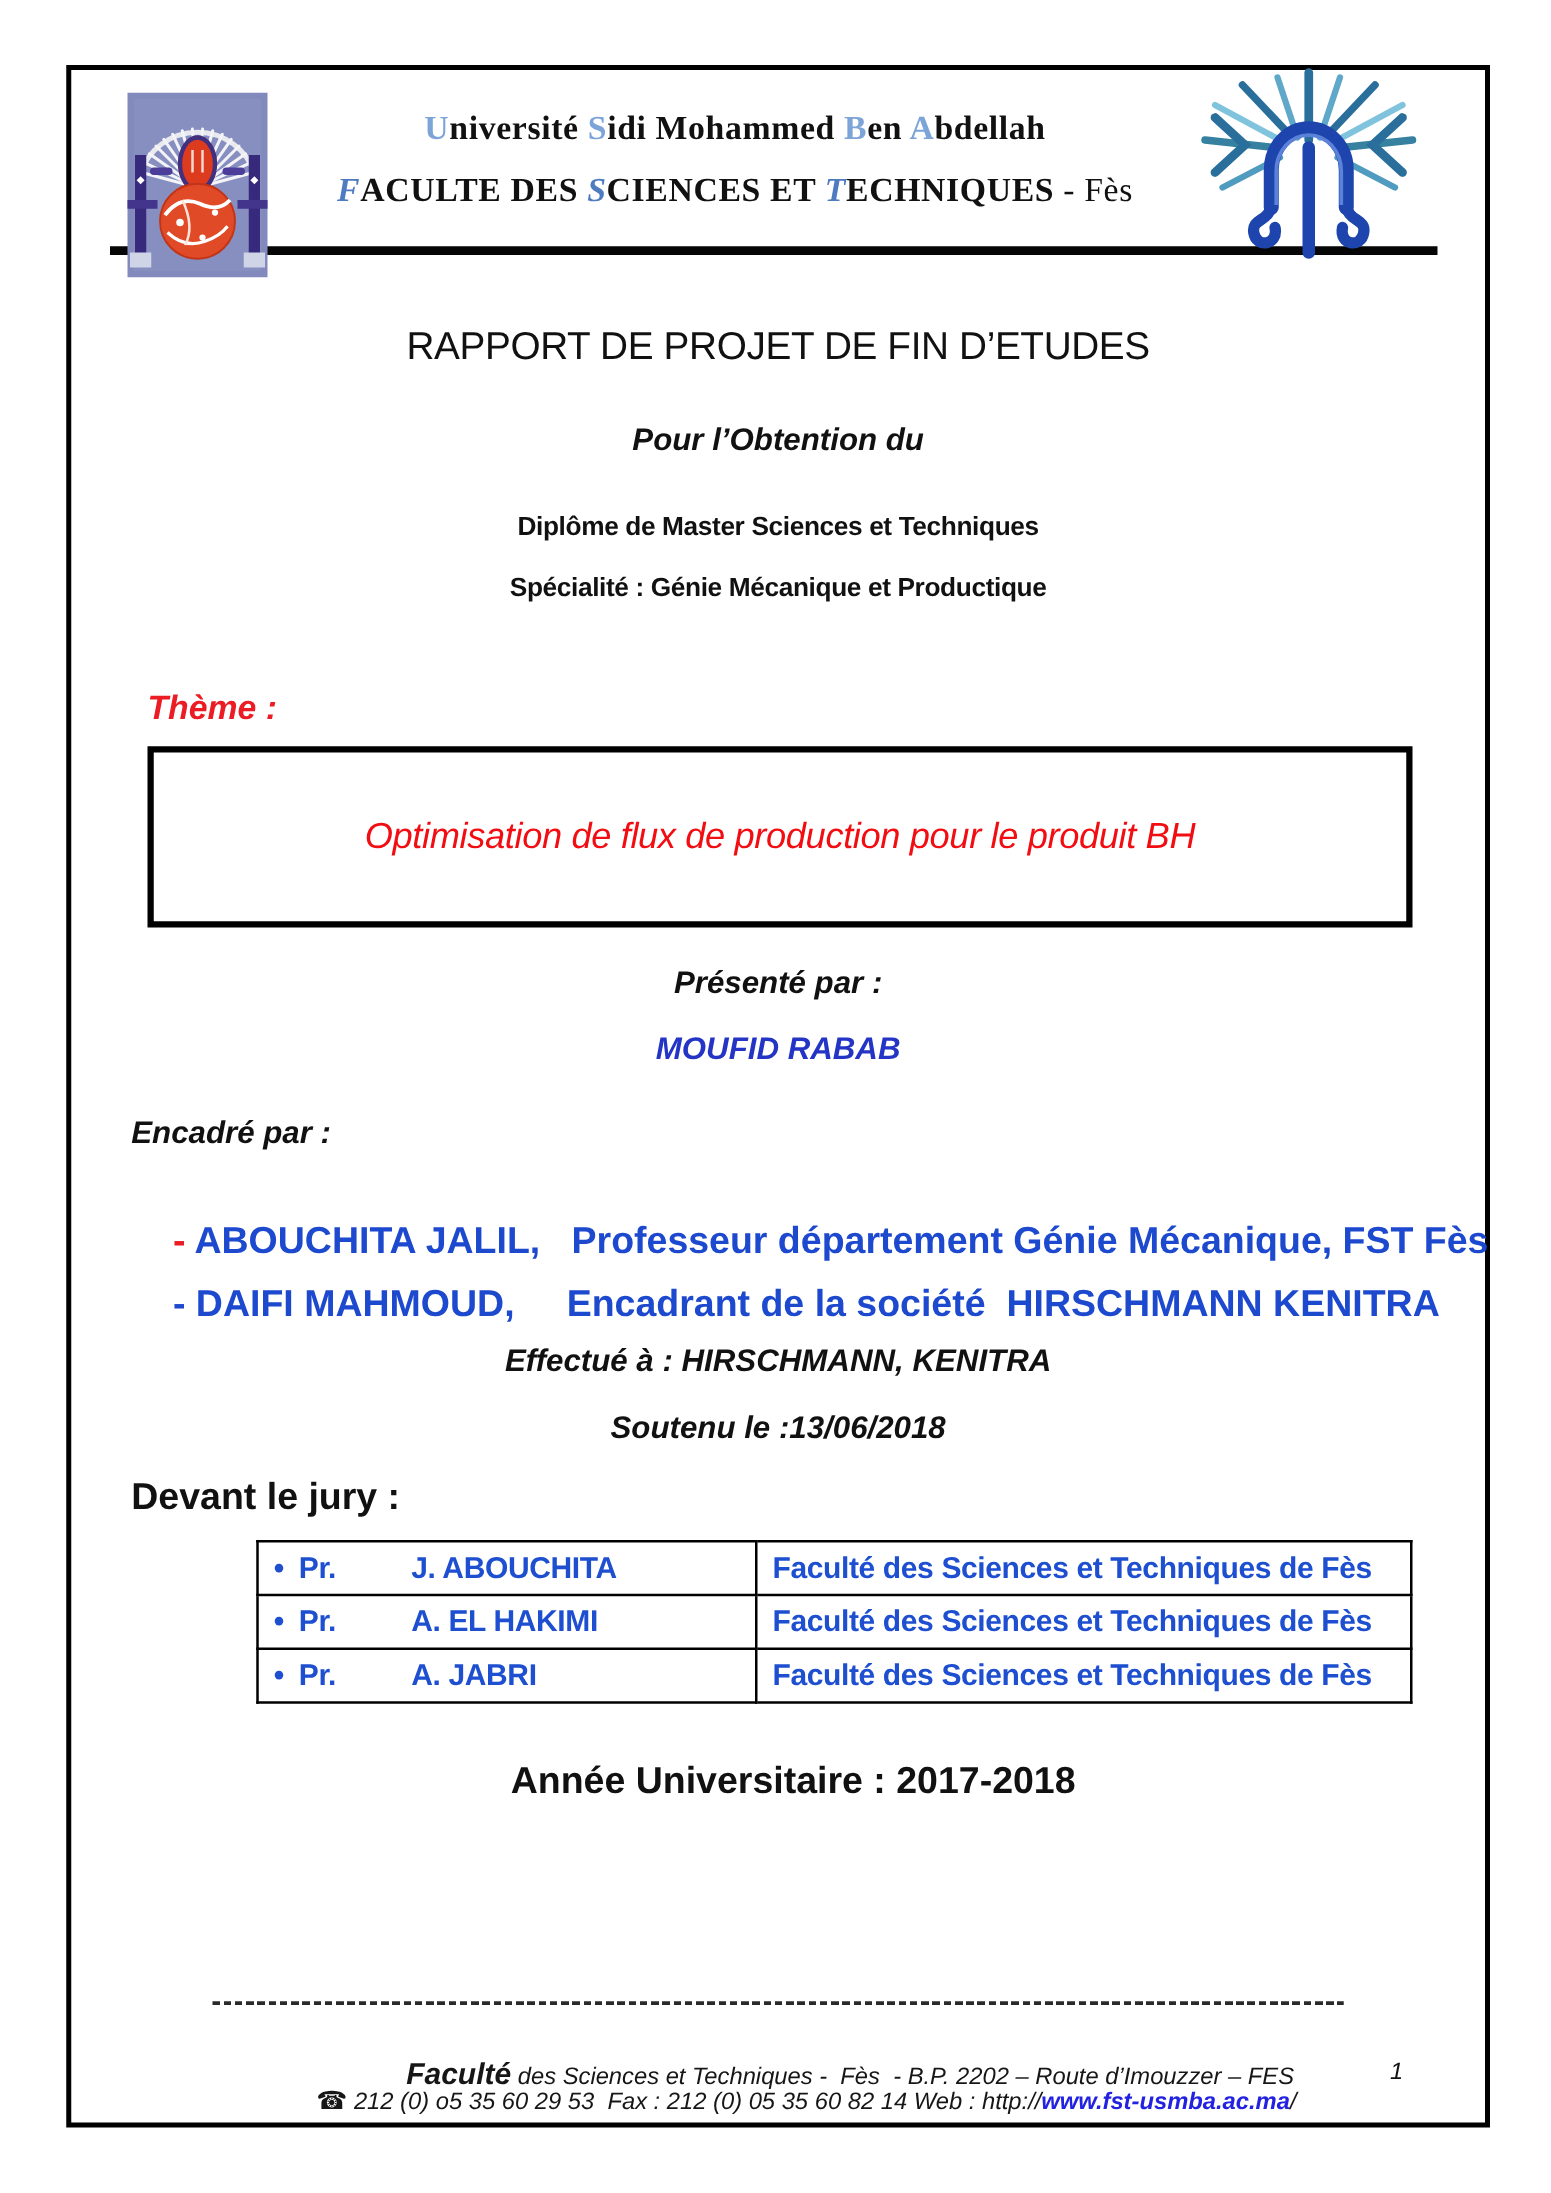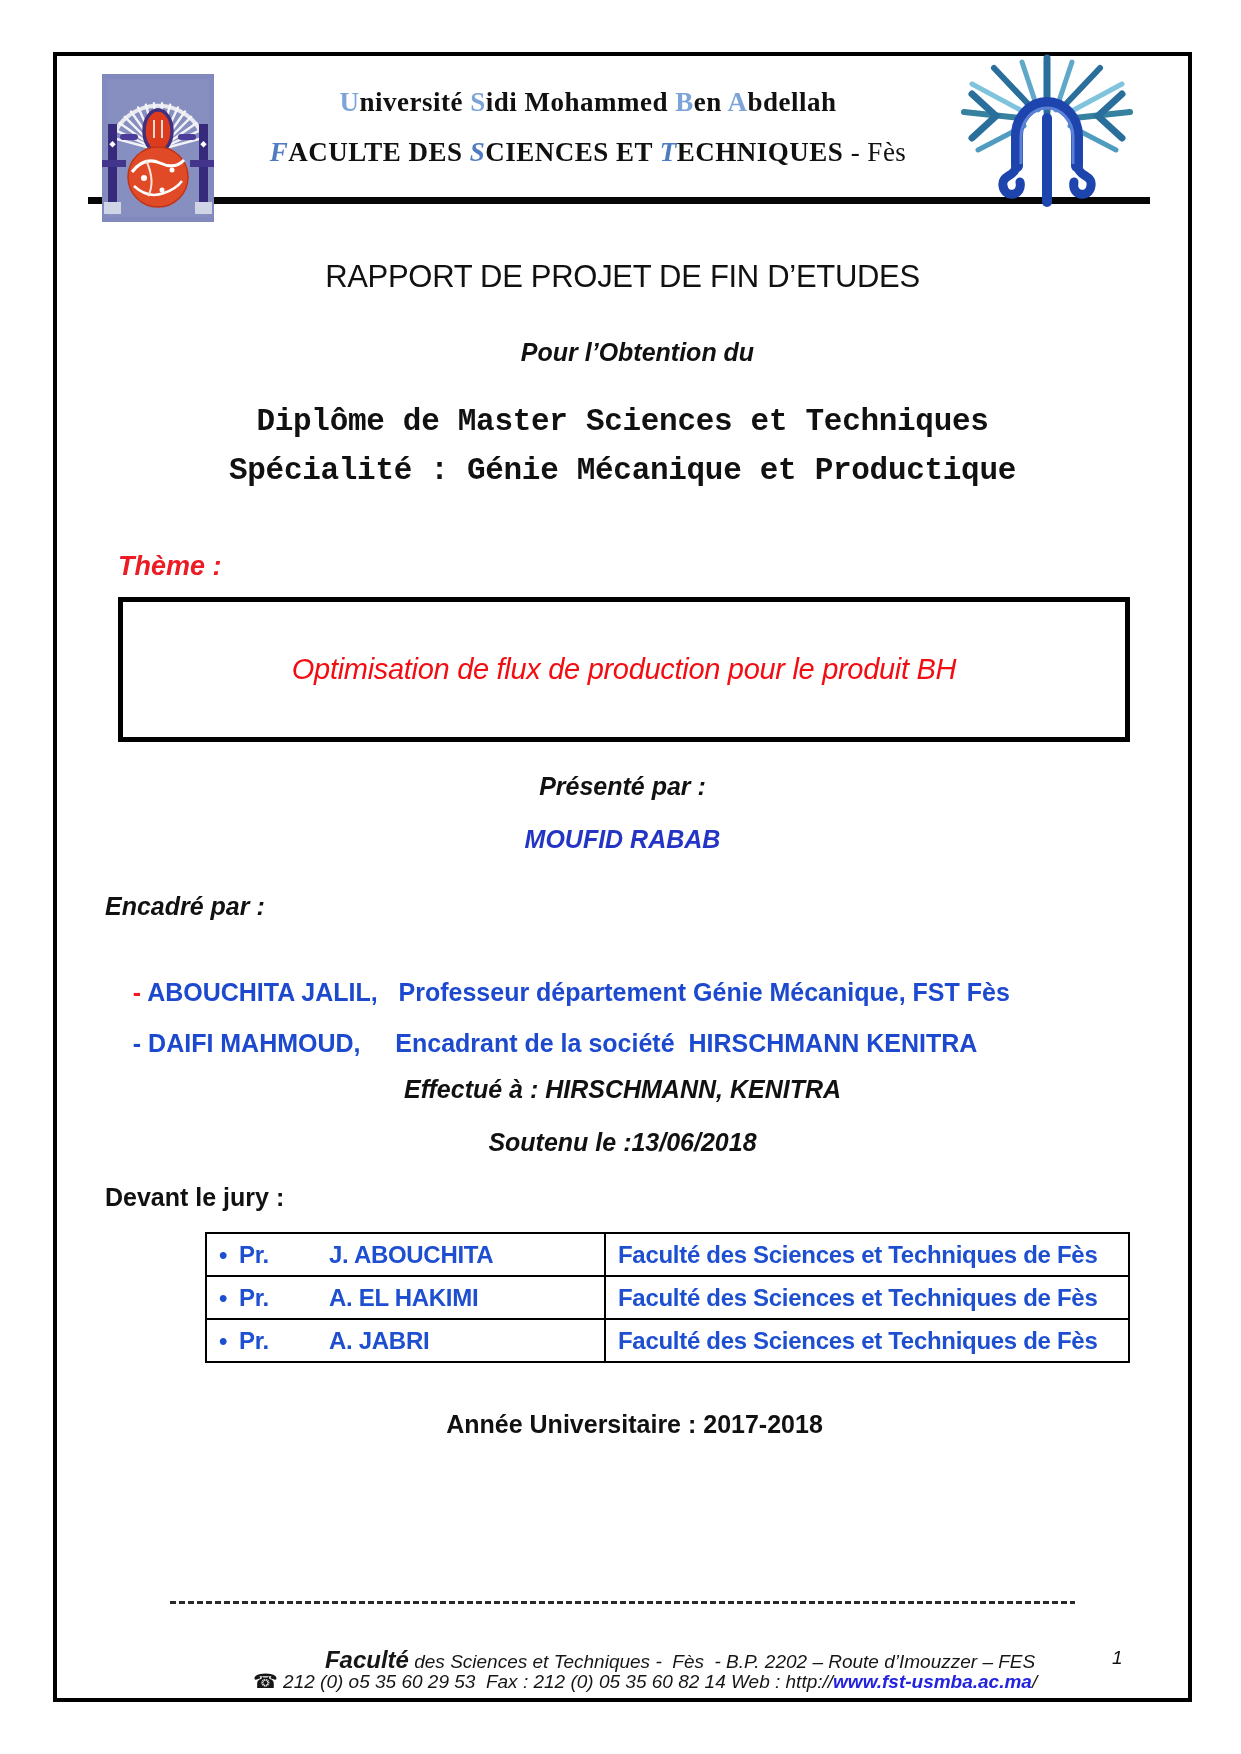--- a/index.html
+++ b/index.html
@@ -13,27 +13,27 @@
   .band{position:absolute;left:53px;width:1139px;text-align:center;}
   .hband{position:absolute;left:216px;width:744px;text-align:center;z-index:2;}
   .serif{font-family:"Liberation Serif",serif;}
   .hl1{font-size:27px;font-weight:bold;line-height:32px;letter-spacing:.5px;}
   .hl2{font-size:27px;font-weight:bold;line-height:32px;margin-top:18px;letter-spacing:.5px;}
   .acc1{color:#7da4d8;}
   .acc2{color:#4f7cc0;font-style:italic;}
   .fes{font-weight:normal;}
   .title{font-size:31px;font-weight:normal;line-height:36px;letter-spacing:-.3px;}
   .sub{font-size:25px;font-weight:bold;font-style:italic;line-height:30px;}
-  .dip{font-size:31px;font-weight:bold;line-height:36px;letter-spacing:-.3px;font-family:Liberation Mono, monospace;}
+  .dip{font-size:21px;font-weight:bold;line-height:36px;letter-spacing:-.3px;}
   .theme-label{font-size:27px;font-weight:bold;font-style:italic;line-height:33px;color:#eb1c24;}
   .theme-box{position:absolute;left:118px;top:597px;width:1012px;height:145px;border:5px solid #000;
              box-sizing:border-box;display:flex;align-items:center;justify-content:center;}
   .theme-text{font-size:29px;font-weight:normal;font-style:italic;color:#f20d12;letter-spacing:-.3px;}
   .bi25{font-size:25px;font-weight:bold;font-style:italic;line-height:31px;}
-  .b25{font-size:25px;font-weight:bold;line-height:31px;}
+  .b25{font-size:30px;font-weight:bold;line-height:31px;}
   .moufid{color:#2435c6;}
   .sup-line{white-space:pre-wrap;}
   .sup-blue{color:#1d49cf;}
   .dash-red{color:#eb1c24;}
   .dash-blue{color:#1d49cf;}
   .jury-table{position:absolute;left:205px;top:1232px;width:925px;height:131px;
               border-collapse:collapse;table-layout:fixed;z-index:2;}
   .jury-table td{border:2px solid #000;vertical-align:middle;padding:0;}
   .cell-left{width:397px;}
   .cell-right{padding-left:12px !important;}
@@ -132,21 +132,21 @@
   <div class="hband serif" style="top:86px;">
     <div class="hl1">
       <span class="acc1">U</span><span>niversité </span><span class="acc1">S</span><span>idi Mohammed </span><span class="acc1">B</span><span>en </span><span class="acc1">A</span><span>bdellah</span>
     </div>
     <div class="hl2">
       <span class="acc2">F</span><span>ACULTE DES </span><span class="acc2">S</span><span>CIENCES ET </span><span class="acc2">T</span><span>ECHNIQUES</span><span class="fes"> - Fès</span>
     </div>
   </div>
 
   <div class="band title" style="top:259px;">RAPPORT DE PROJET DE FIN D’ETUDES</div>
-  <div class="band sub" style="top:337px;padding-left:15px;">Pour l’Obtention du</div>
+  <div class="band sub" style="top:337px;">Pour l’Obtention du</div>
   <div class="band dip" style="top:404px;">Diplôme de Master Sciences et Techniques</div>
   <div class="band dip" style="top:453px;">Spécialité : Génie Mécanique et Productique</div>
 
   <div class="abs theme-label" style="left:118px;top:550px;">Thème :</div>
   <div class="theme-box">
     <span class="theme-text">Optimisation de flux de production pour le produit BH</span>
   </div>
 
   <div class="band bi25" style="top:771px;">Présenté par :</div>
   <div class="band bi25 moufid" style="top:824px;">MOUFID RABAB</div>

